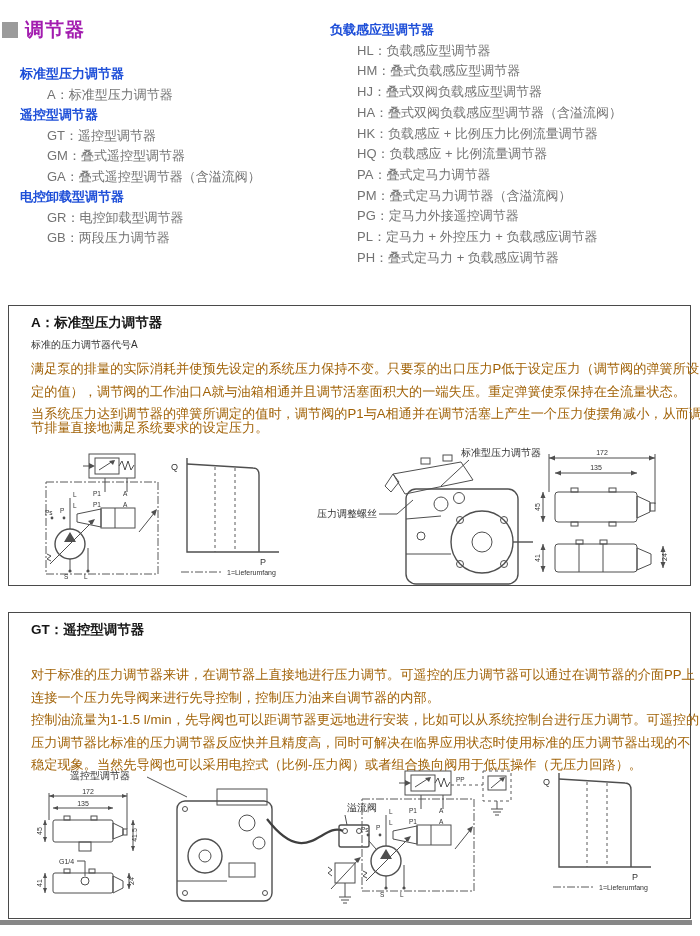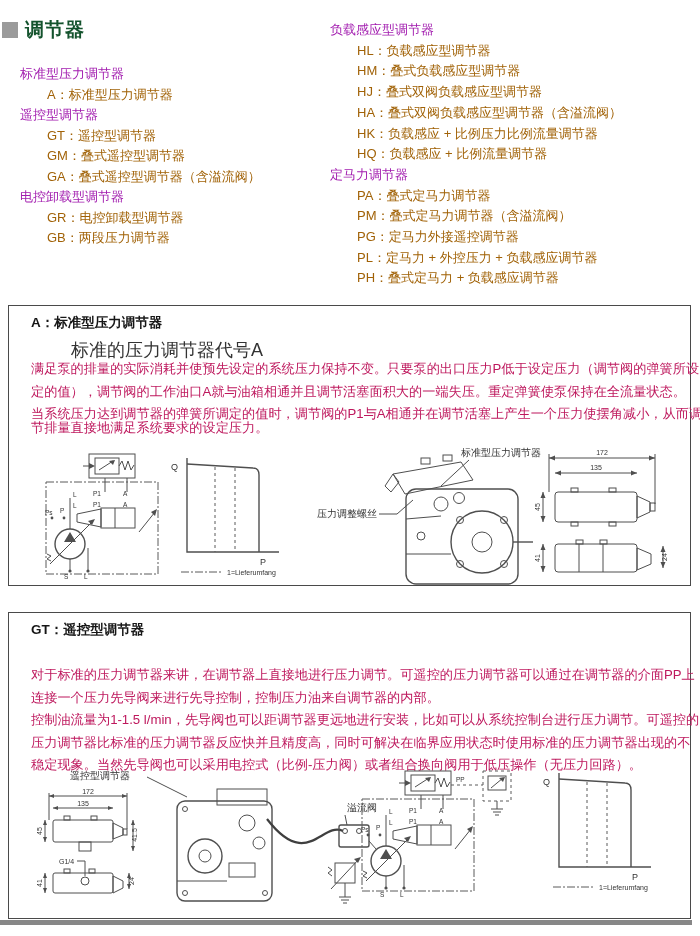--- a/index.html
+++ b/index.html
@@ -2,36 +2,36 @@
 <html><head>
 <meta charset="utf-8">
 <style>
   html,body{margin:0;padding:0;}
   body{width:700px;height:936px;background:#ffffff;position:relative;
        font-family:"Liberation Sans","DejaVu Sans",sans-serif;color:#2e2e2e;overflow:hidden;}
   .page{position:absolute;inset:0;}
   
   .page-header{position:absolute;left:2px;top:17px;display:flex;align-items:center;gap:7px;}
   .title-square{width:16px;height:16px;background:#9b9b9b;display:inline-block;}
-  .page-title{font-size:19px;font-weight:bold;color:#14532d;margin:0;letter-spacing:1px;}
+  .page-title{font-size:19px;font-weight:bold;color:#a21caf;margin:0;letter-spacing:1px;}
   
   .catalog-col{position:absolute;font-size:13px;line-height:20.5px;white-space:nowrap;}
   .col-left{left:20px;top:64px;}
   .col-right{left:330px;top:20px;line-height:20.7px;}
-  .group-header{font-weight:normal;color:#a21caf;}
-  .group-item{padding-left:27px;color:#a16207;}
+  .group-header{font-weight:bold;color:#1d4ed8;}
+  .group-item{padding-left:27px;color:#737373;}
   
   .info-box{position:absolute;left:8px;width:683px;background:#fff;border:1.5px solid #4a4a4a;box-sizing:border-box;}
   .box-a{top:305px;height:281px;}
   .box-gt{top:612px;height:307px;}
   .box-title{position:absolute;left:22px;top:8px;font-size:13.5px;font-weight:bold;color:#161616;white-space:nowrap;}
-  .box-sub{position:absolute;left:22px;font-size:18px;color:#333;white-space:nowrap;margin-left:40px;}
+  .box-sub{position:absolute;left:22px;font-size:10px;color:#333;white-space:nowrap;}
   .box-a .box-sub{top:32px;}
   .box-gt .box-sub{top:31px;}
-  .box-line{position:absolute;left:22px;font-size:13.2px;color:#be185d;white-space:nowrap;}
+  .box-line{position:absolute;left:22px;font-size:13.2px;color:#a16207;white-space:nowrap;}
   .bottom-bar{position:absolute;left:0;top:920px;width:692px;height:5px;background:#878787;}
   .fig{position:absolute;}
   .fig-label{position:absolute;font-size:10px;color:#333;white-space:nowrap;}
   
   svg{overflow:visible;}
   .ln{stroke:#4f4f4f;fill:none;stroke-width:1;}
   .lnt{stroke:#4f4f4f;fill:none;stroke-width:1.4;}
   .dashdot{stroke:#5a5a5a;fill:none;stroke-width:1;stroke-dasharray:8 2 2 2;}
   .dash{stroke:#5a5a5a;fill:none;stroke-width:1;stroke-dasharray:3 3;}
   .fl{fill:#4f4f4f;stroke:none;}
@@ -63,21 +63,20 @@
   </div>
 
   <div class="catalog-col col-right">
     <div class="group-header">负载感应型调节器</div>
     <div class="group-item">HL：负载感应型调节器</div>
     <div class="group-item">HM：叠式负载感应型调节器</div>
     <div class="group-item">HJ：叠式双阀负载感应型调节器</div>
     <div class="group-item">HA：叠式双阀负载感应型调节器（含溢流阀）</div>
     <div class="group-item">HK：负载感应 + 比例压力比例流量调节器</div>
     <div class="group-item">HQ：负载感应 + 比例流量调节器</div>
-    <div class="group-header">定马力调节器</div>
     <div class="group-item">PA：叠式定马力调节器</div>
     <div class="group-item">PM：叠式定马力调节器（含溢流阀）</div>
     <div class="group-item">PG：定马力外接遥控调节器</div>
     <div class="group-item">PL：定马力 + 外控压力 + 负载感应调节器</div>
     <div class="group-item">PH：叠式定马力 + 负载感应调节器</div>
   </div>
 
   <section class="info-box box-a">
     <div class="box-title">A：标准型压力调节器</div>
     <div class="box-sub">标准的压力调节器代号A</div>

